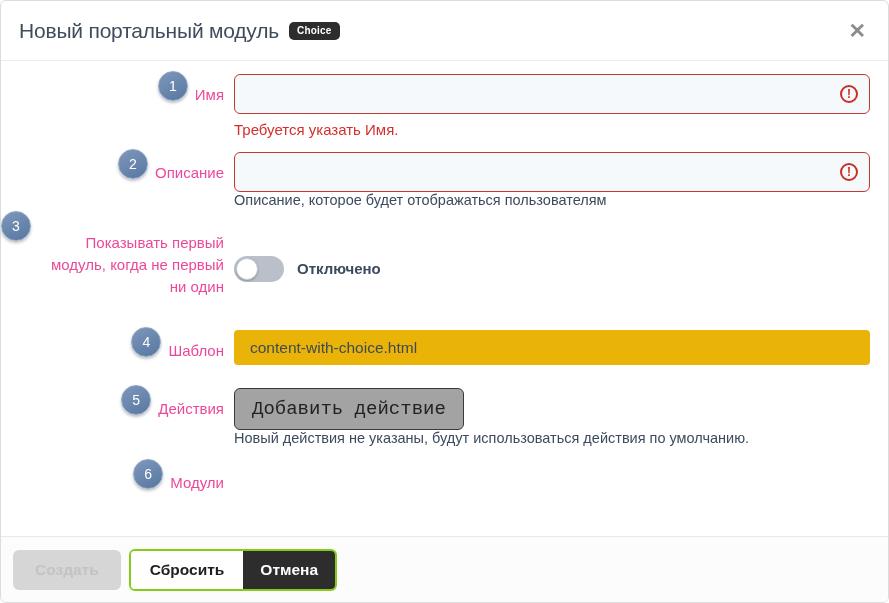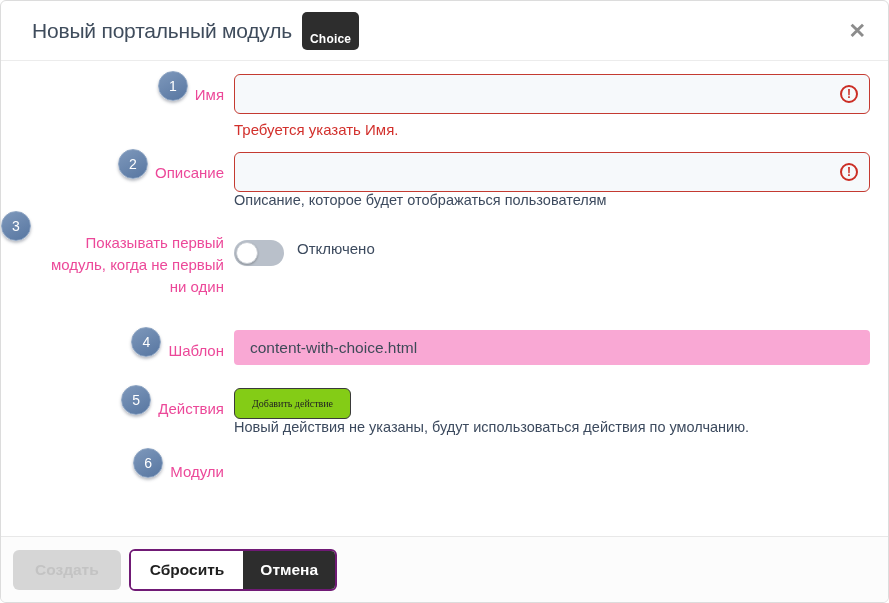--- a/index.html
+++ b/index.html
@@ -20,27 +20,27 @@
   }
   
   .modal-header {
     height: 60px; flex: none;
     display: flex; align-items: center;
     padding: 0 18px;
     border-bottom: 1px solid #ececec;
   }
   .modal-title {
     font-size: 21px; font-weight: 500;
-    color: #3f4c5c; letter-spacing: -0.2px; margin-left: 13px;
+    color: #3f4c5c; letter-spacing: -0.2px;
   }
   .type-badge {
     margin-left: 10px;
     background: #2d2d2d; color: #fff;
-    font-size: 12px; font-weight: bold;
-    padding: 20px 8px 4px; border-radius: 5px;
+    font-size: 10px; font-weight: bold;
+    padding: 3px 8px 4px; border-radius: 5px;
     letter-spacing: 0.2px;
   }
   .close-btn {
     margin-left: auto;
     background: none; border: none; cursor: pointer;
     color: #8c8c8c; font-size: 21px; font-weight: bold;
     line-height: 1; padding: 4px;
   }
   
   .modal-body {
@@ -93,63 +93,63 @@
     transform: translateY(-50%);
     width: 18px; height: 18px;
     border: 2px solid #cb2e25; border-radius: 50%;
     color: #cb2e25; font-size: 12px; font-weight: bold;
     display: flex; align-items: center; justify-content: center;
   }
   .error-text { margin-top: 7px; font-size: 15px; color: #d2302c; }
   .help-text  { font-size: 14.5px; color: #3c4a5e; }
   
   .toggle-cell {
-    display: flex; gap: 13px; padding-top: 26px;
+    display: flex; align-items: center; gap: 13px; padding-top: 26px; font-weight: bold;
   }
   .toggle {
     width: 50px; height: 26px; border-radius: 13px;
     background: #b9c0ca; border: none; position: relative;
     cursor: pointer; flex: none;
   }
   .toggle-knob {
     position: absolute; left: 2px; top: 2px;
     width: 22px; height: 22px; border-radius: 50%;
     background: #fff; border: 1px solid #c6cbd2;
     box-shadow: 0 1px 2px rgba(0,0,0,.25);
   }
   .toggle-state { font-size: 15px; color: #3c4a5e; }
   
   .readonly-field {
-    background: #f9a8d4; border-radius: 4px;
+    background: #eab308; border-radius: 4px;
     height: 35px; display: flex; align-items: center;
     padding: 0 16px; font-size: 15.5px; color: #3e4a58; text-align: right;
   }
   
   .btn-outline {
-    background: #84cc16; border: 1px solid #3a3a3a; border-radius: 6px;
-    padding: 9px 17px; font-size: 10px; color: #222;
-    font-family: Liberation Serif, serif; cursor: pointer;
+    background: #a3a3a3; border: 1px solid #3a3a3a; border-radius: 6px;
+    padding: 9px 17px; font-size: 19px; color: #222;
+    font-family: Liberation Mono, monospace; cursor: pointer;
     justify-self: start;
   }
   
   .modal-footer {
     flex: none; height: 66px;
     background: #fcfcfc; border-top: 1px solid #e8e8e8;
     display: flex; align-items: center;
     padding: 0 12px;
   }
   .btn-create {
     background: #d6d6d6; color: #c3c3c3;
     border: none; border-radius: 6px;
     padding: 11px 22px; font-size: 15.5px; font-weight: bold;
     font-family: inherit; cursor: default;
   }
   .btn-group {
     display: flex; margin-left: 8px;
-    border: 2px solid #701a75; border-radius: 6px;
+    border: 2px solid #84cc16; border-radius: 6px;
     overflow: hidden; background: #fff;
   }
   .btn-reset {
     background: #fff; color: #1f1f1f;
     border: none; padding: 10px 19px;
     font-size: 15.5px; font-weight: bold;
     font-family: inherit; cursor: pointer;
   }
   .btn-cancel {
     background: #2d2d2d; color: #fff;

